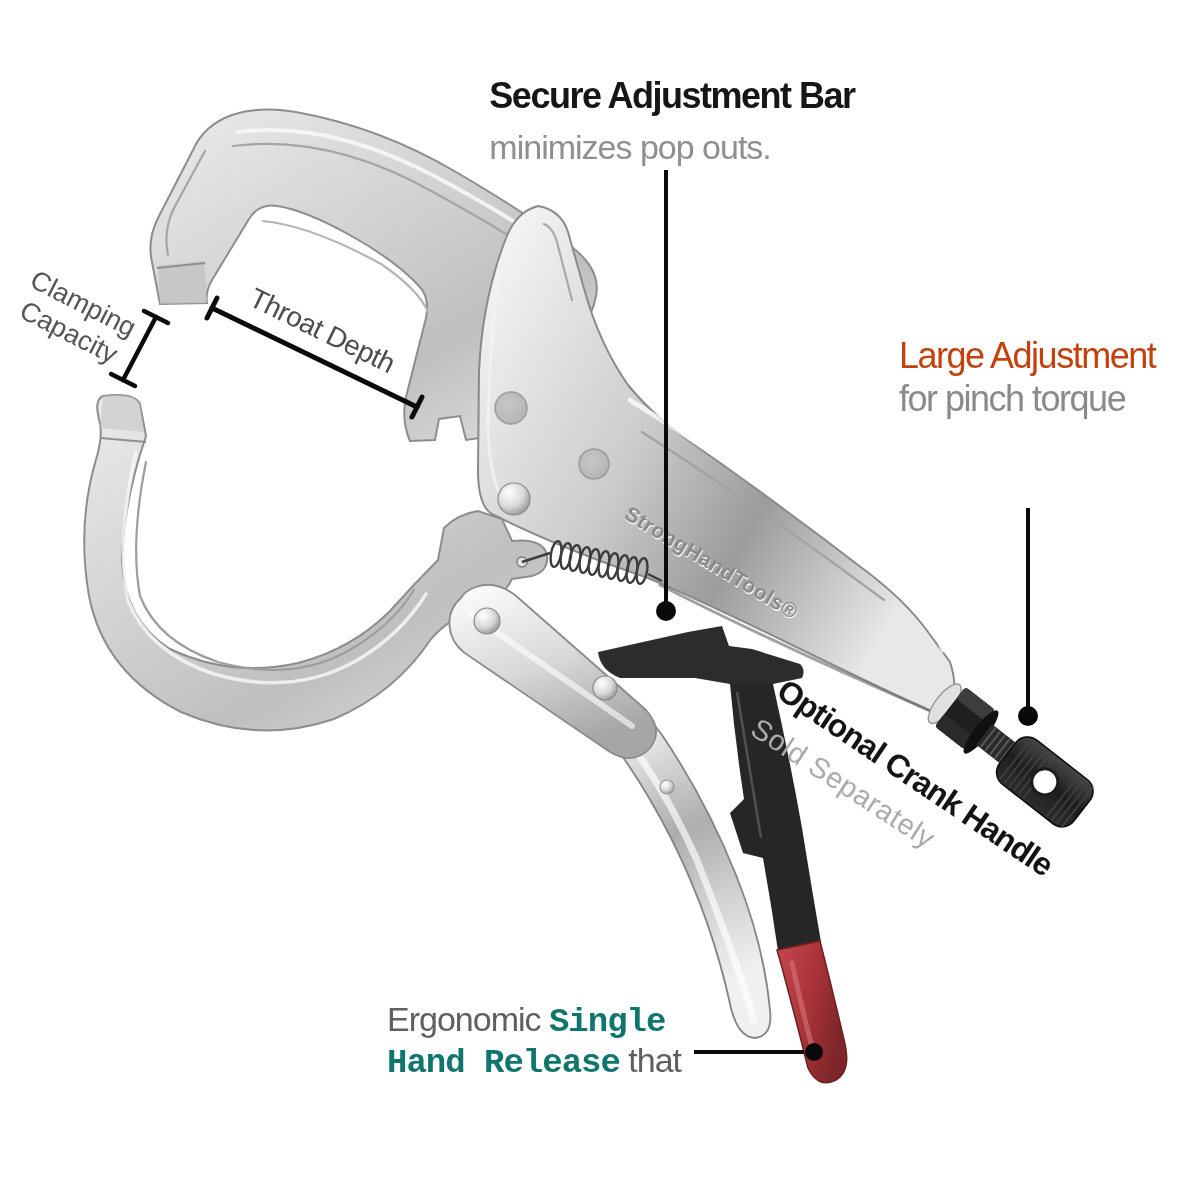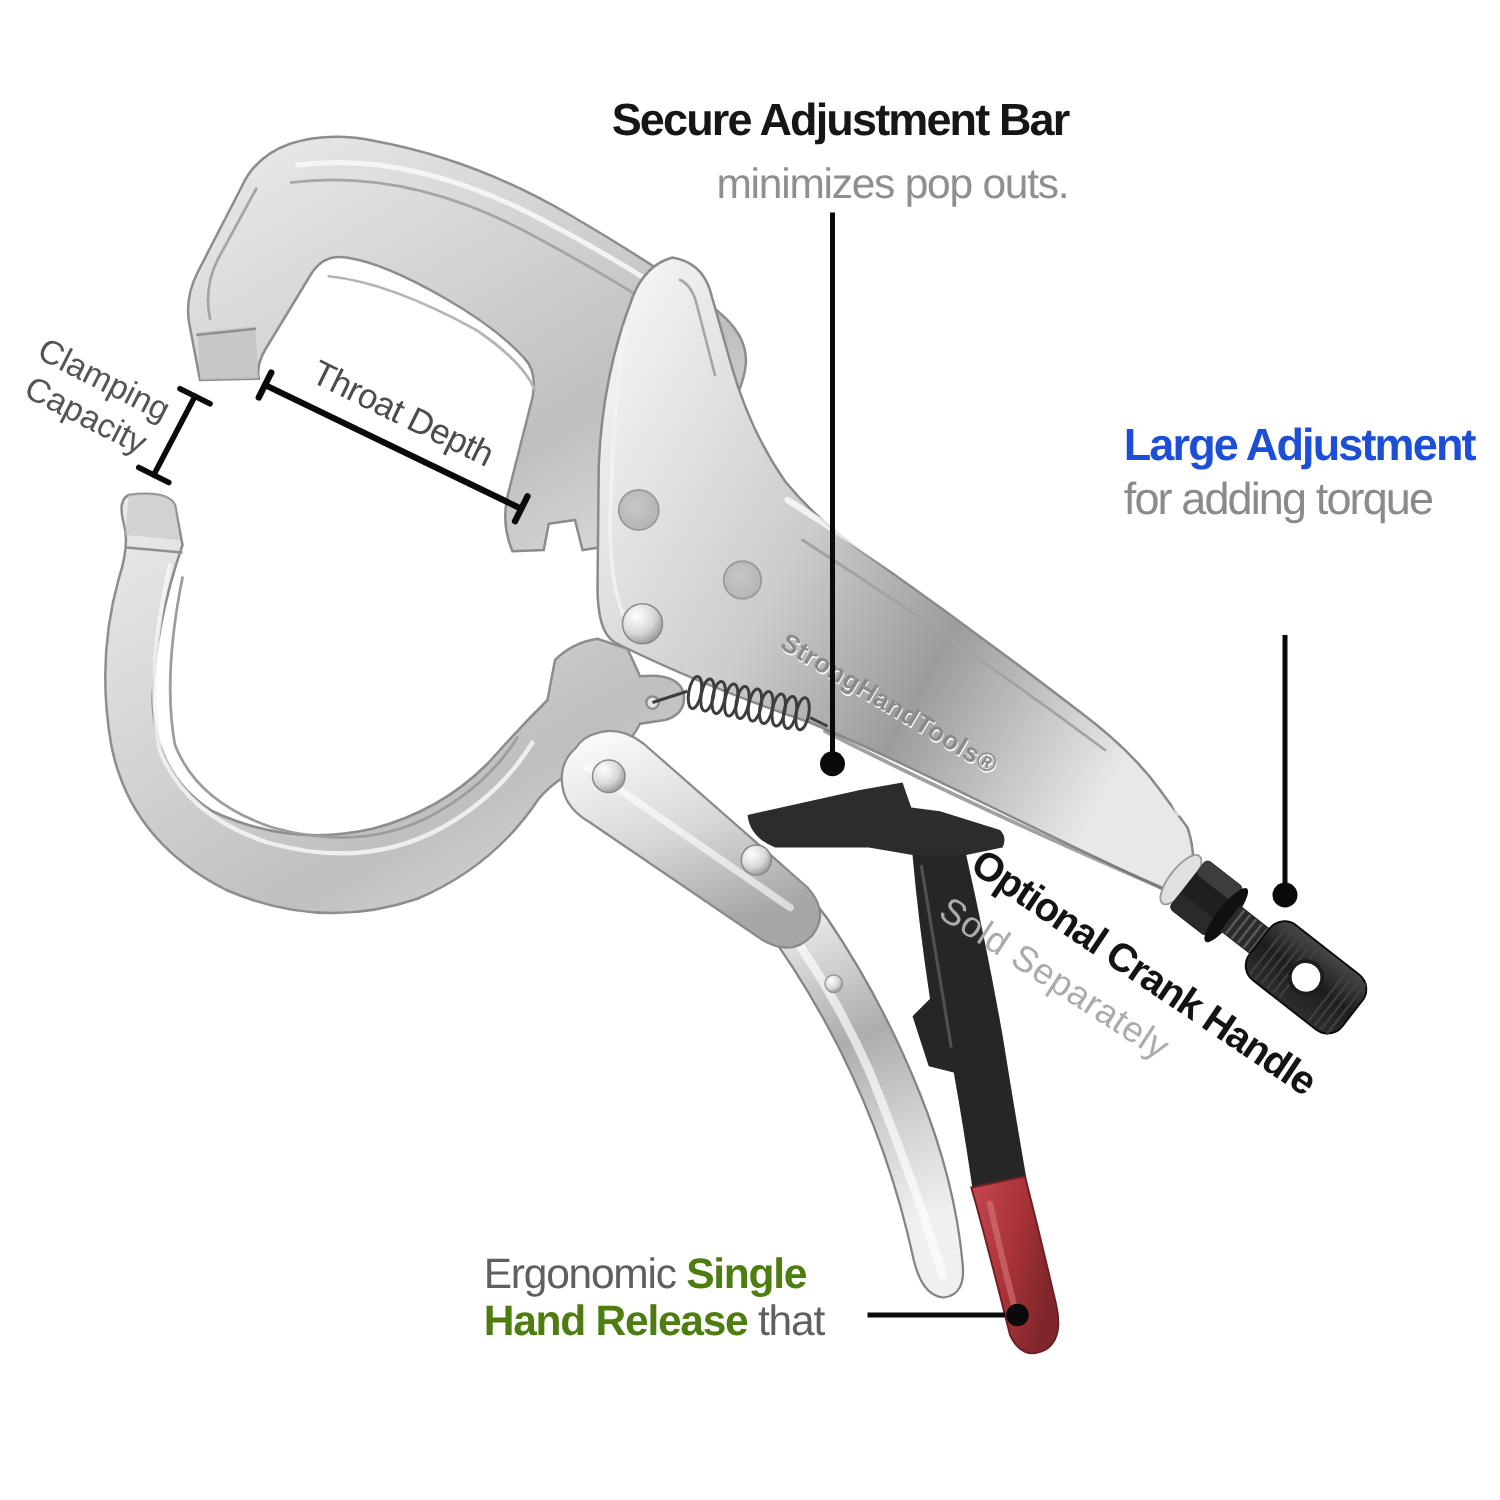--- a/index.html
+++ b/index.html
@@ -1,29 +1,29 @@
 <!DOCTYPE html>
 <html><head>
 <meta charset="utf-8">
 <style>
   html,body{margin:0;padding:0;background:#fff;}
   .stage{position:relative;width:1200px;height:1200px;background:#fff;overflow:hidden;
          font-family:"Liberation Sans",sans-serif;}
   .stage svg{position:absolute;left:0;top:0;}
   .label{position:absolute;white-space:nowrap;}
   
-  .lbl-secure{left:672px;top:76px;transform:translateX(-50%);text-align:right;}
+  .lbl-secure{left:672px;top:76px;transform:translateX(-50%);text-align:left;}
   .lbl-secure .t{font-size:36px;font-weight:700;color:#161616;letter-spacing:-1.5px;line-height:40px;}
   .lbl-secure .s{font-size:34px;color:#8f8f8f;letter-spacing:-1px;line-height:38px;margin-top:12px;}
   
   .lbl-screw{left:899px;top:334px;font-size:36px;line-height:43px;letter-spacing:-1.5px;color:#8a8a8a;}
-  .lbl-screw b{color:#1d4ed8;font-weight:700;}
+  .lbl-screw b{color:#c2410c;font-weight:400;}
   
   .lbl-release{left:387px;top:1000px;font-size:34px;line-height:38px;letter-spacing:-1px;color:#5f5f5f;}
-  .lbl-release b{color:#4d7c0f;font-weight:700;}
+  .lbl-release b{color:#0f766e;font-weight:700;font-family:Liberation Mono, monospace;}
   
   .lbl-clamping{left:76px;top:318px;transform:translate(-50%,-50%) rotate(27deg);
                 text-align:center;font-size:27px;line-height:32px;color:#555;}
   .lbl-throat{left:322px;top:331px;transform:translate(-50%,-50%) rotate(26deg);
               font-size:28px;color:#4c4c4c;letter-spacing:-0.5px;}
   
   .lbl-crank{left:791px;top:672px;transform:rotate(34deg);transform-origin:0 0;
              font-size:32px;font-weight:700;color:#141414;letter-spacing:-1px;}
   .lbl-sold{left:763px;top:712px;transform:rotate(33deg);transform-origin:0 0;
             font-size:29px;color:#ababab;letter-spacing:0.5px;}
@@ -238,21 +238,21 @@
   </g>
 </svg>
 
 <div class="label lbl-secure">
   <div class="t">Secure Adjustment Bar</div>
   <div class="s">minimizes pop outs.</div>
 </div>
 
 <div class="label lbl-screw">
   <div><b>Large Adjustment</b></div>
-  <div>for adding torque</div>
+  <div>for pinch torque</div>
 </div>
 
 <div class="label lbl-release">
   <div><span>Ergonomic </span><b>Single</b></div>
   <div><b>Hand Release</b><span> that</span></div>
 </div>
 
 <div class="label lbl-clamping">
   <div>Clamping</div>
   <div>Capacity</div>

